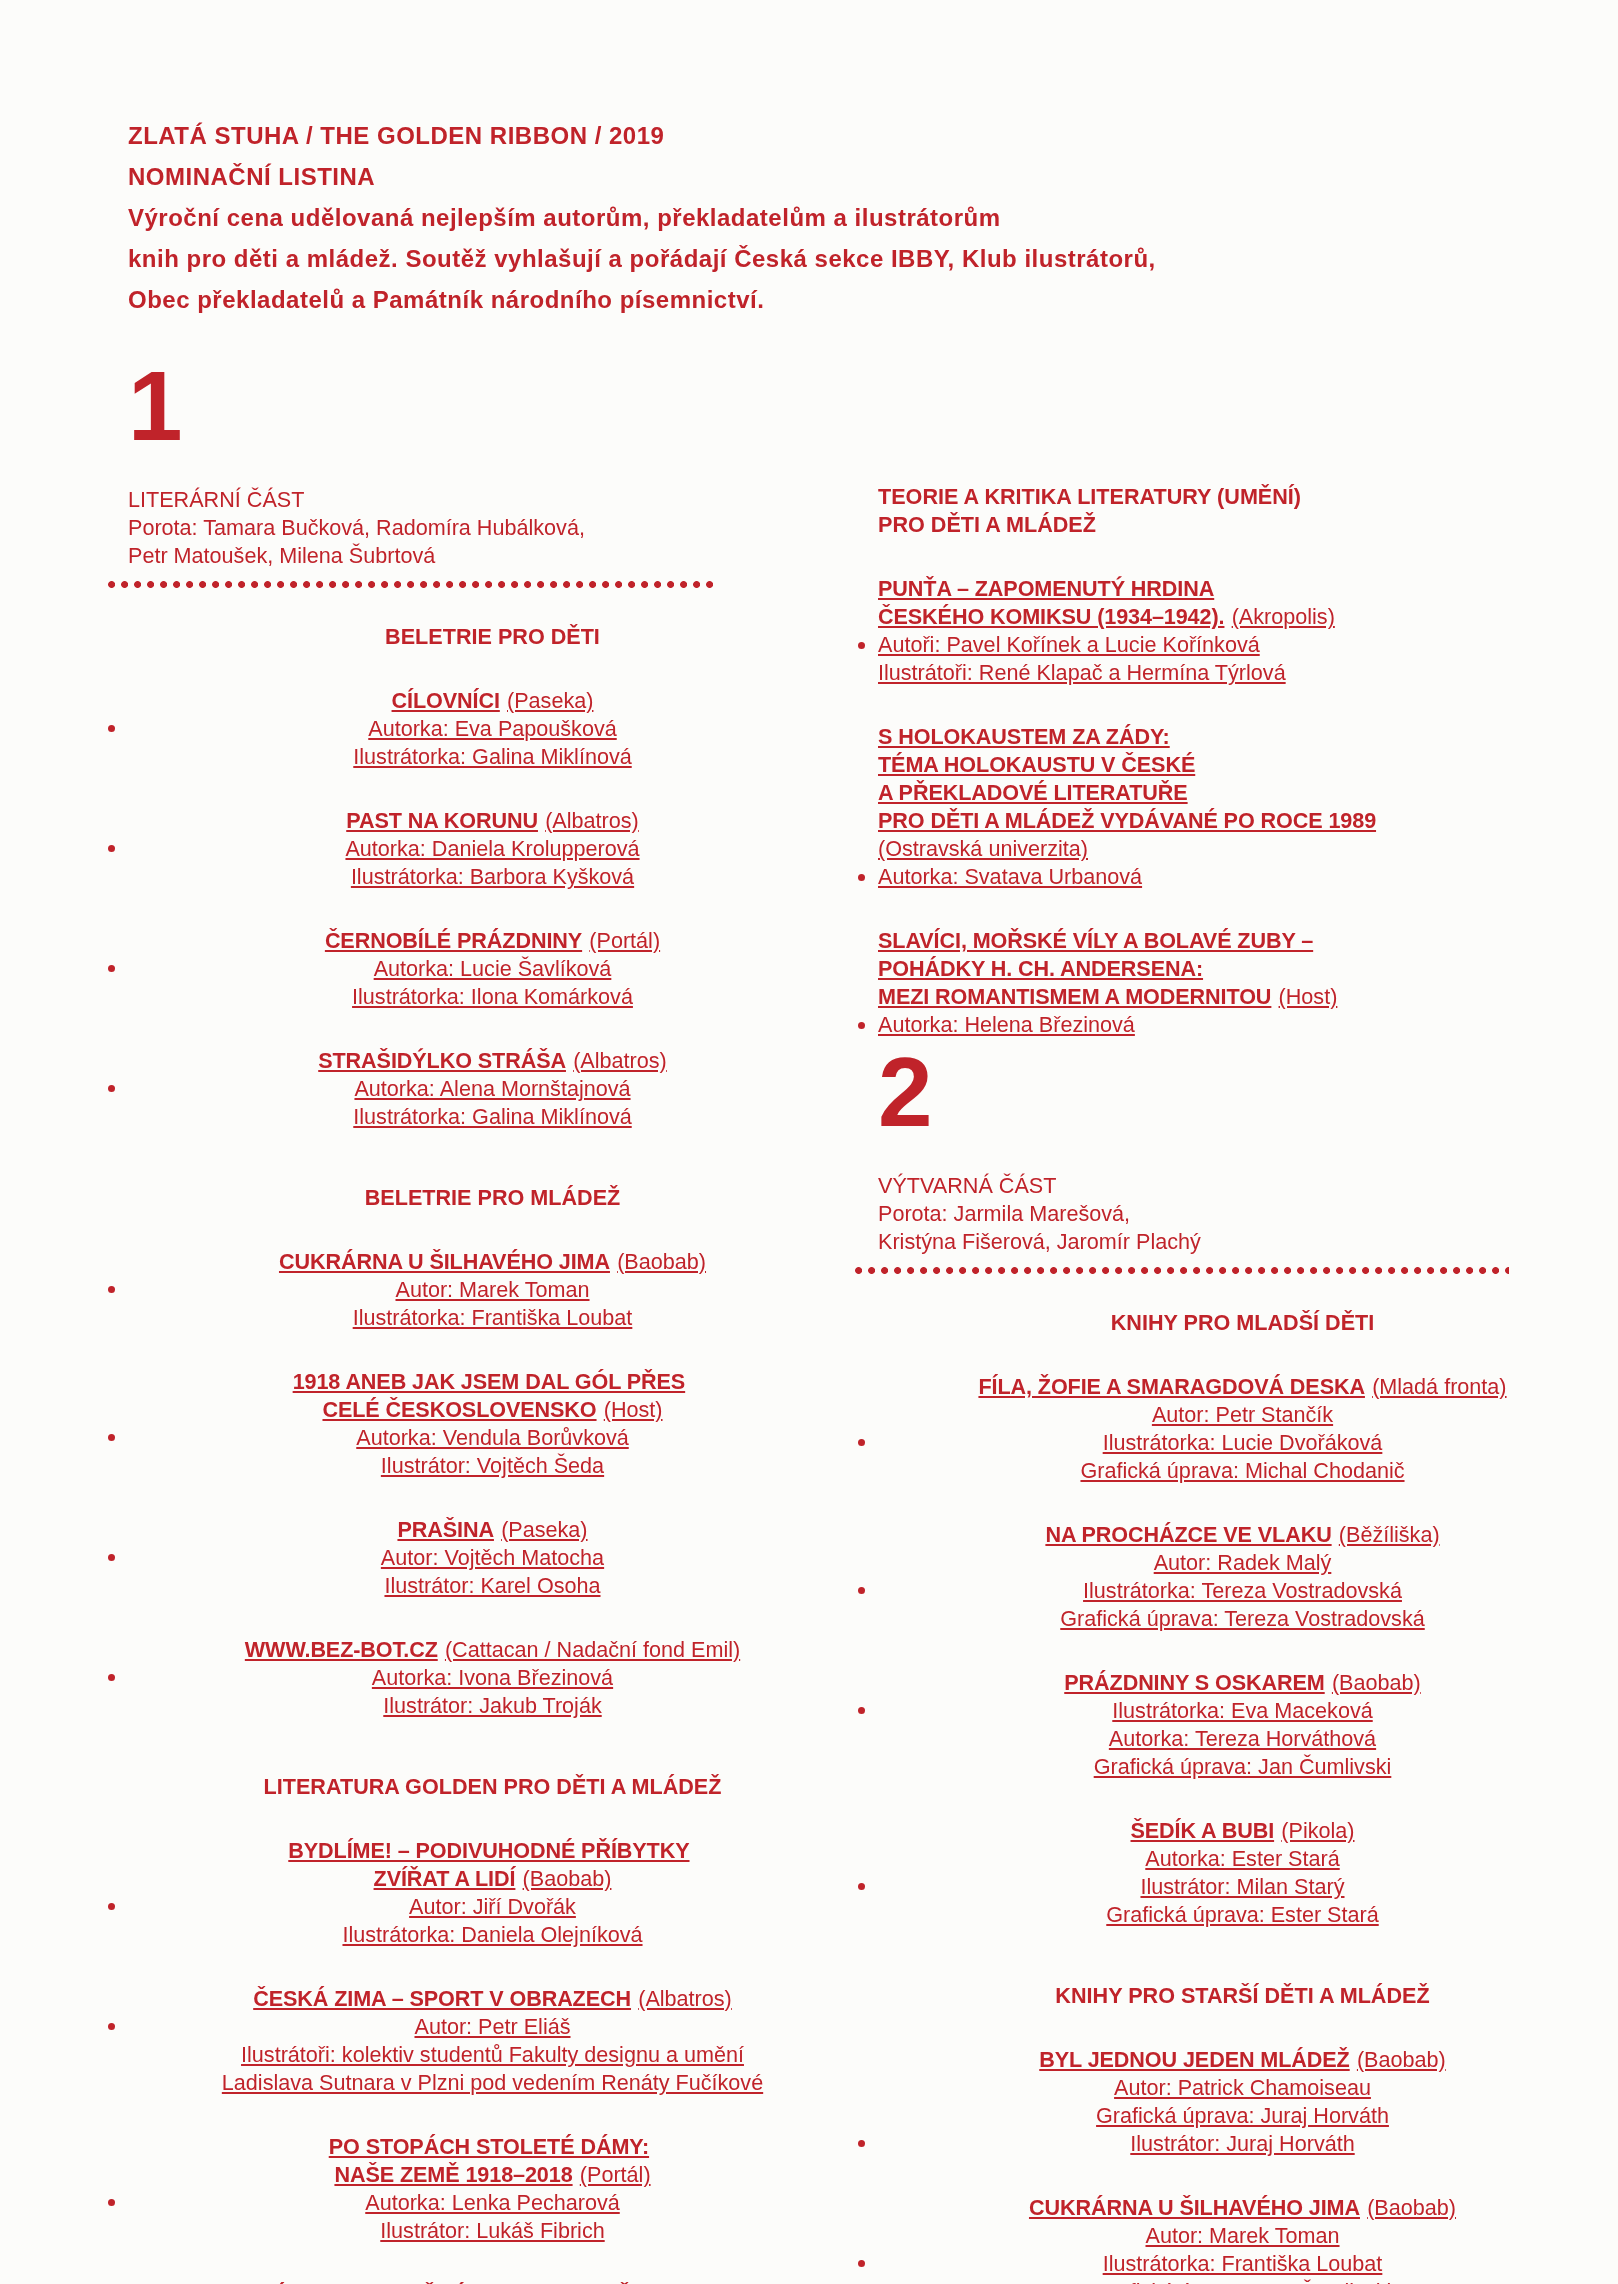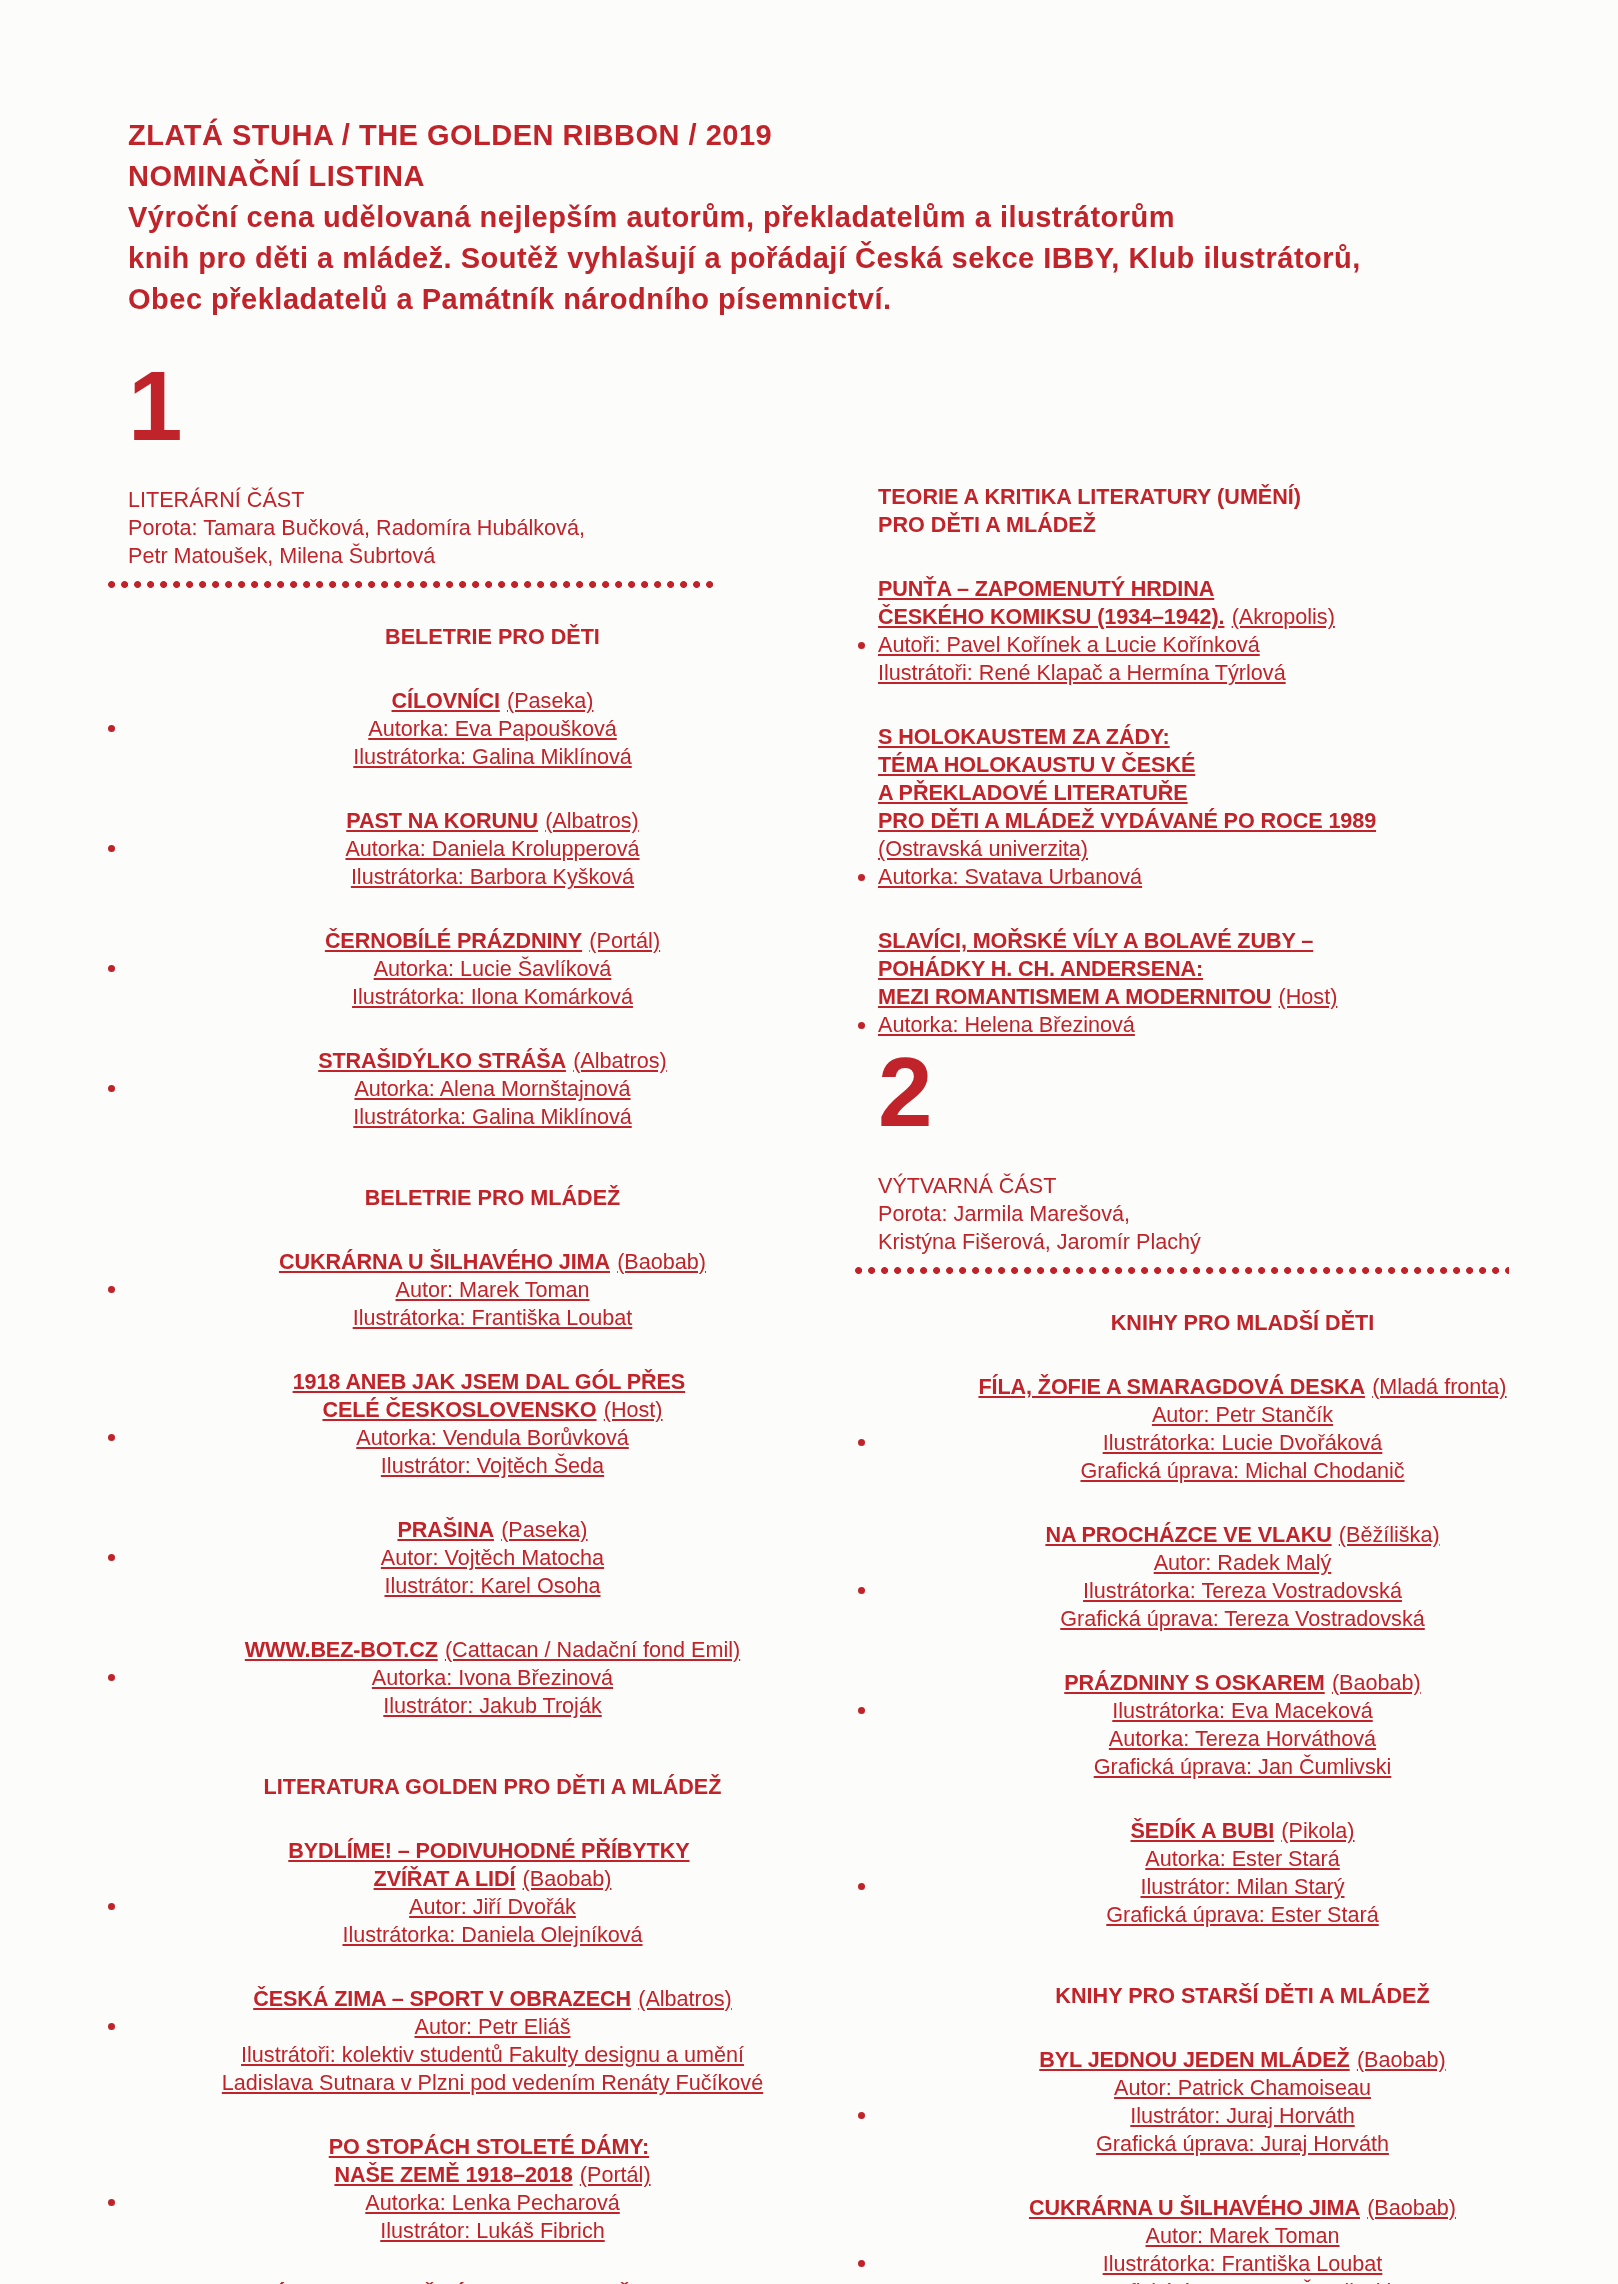--- a/index.html
+++ b/index.html
@@ -1,21 +1,21 @@
 <!DOCTYPE html>
 <html style="font-size:10.5px"><head>
 <meta charset="utf-8">
 <style>
   html,body{margin:0;padding:0;background:#ffffff;}
   .page{
     position:relative;width:1618px;height:2284px;background:#fcfcfa;
     font-family:"Liberation Sans","DejaVu Sans",sans-serif;color:#c0232a;overflow:hidden;
   }
   .header{position:absolute;left:128px;top:115px;white-space:nowrap;}
-  .hline{font-size:29px;font-weight:700;line-height:41px;letter-spacing:0.5px;}
+  .hline{font-size:24px;font-weight:700;line-height:41px;letter-spacing:0.5px;}
   .col{position:absolute;width:729px;font-size:21.6px;line-height:28px;font-weight:400;}
   .col.left{left:128px;top:368px;}
   .col.right{left:878px;top:483px;}
   .numeral{font-size:98px;line-height:77px;font-weight:700;}
   .right .numeral{margin-top:15px;}
   .part-title{font-weight:400;margin-top:41px;}
   .dotted{
     margin:10.5px 0 0 -20px;height:7.2px;
     background-image:radial-gradient(circle at 3.6px 3.6px,#c0232a 3.1px,rgba(0,0,0,0) 3.9px);
     background-size:13px 7.2px;background-repeat:repeat-x;
@@ -205,22 +205,22 @@
         <div class="credit"><span>Grafická úprava: Ester Stará</span></div>
       </article>
     </div>
 
     <div class="category">
       <div class="cat-heading">KNIHY PRO STARŠÍ DĚTI A MLÁDEŽ</div>
 
       <article class="entry">
         <div class="title-line"><span class="b">BYL JEDNOU JEDEN MLÁDEŽ</span><span class="pub">(Baobab)</span></div>
         <div class="credit"><span>Autor: Patrick Chamoiseau</span></div>
+        <div class="credit"><span>Grafická úprava: Juraj Horváth</span></div>
         <div class="credit"><span class="dot"></span><span>Ilustrátor: Juraj Horváth</span></div>
-        <div class="credit"><span>Grafická úprava: Juraj Horváth</span></div>
       </article>
 
       <article class="entry">
         <div class="title-line"><span class="b">CUKRÁRNA U ŠILHAVÉHO JIMA</span><span class="pub">(Baobab)</span></div>
         <div class="credit"><span>Autor: Marek Toman</span></div>
         <div class="credit"><span class="dot"></span><span>Ilustrátorka: Františka Loubat</span></div>
         <div class="credit"><span>Grafická úprava: Jan Čumlivski</span></div>
       </article>
     </div>
   </section>

